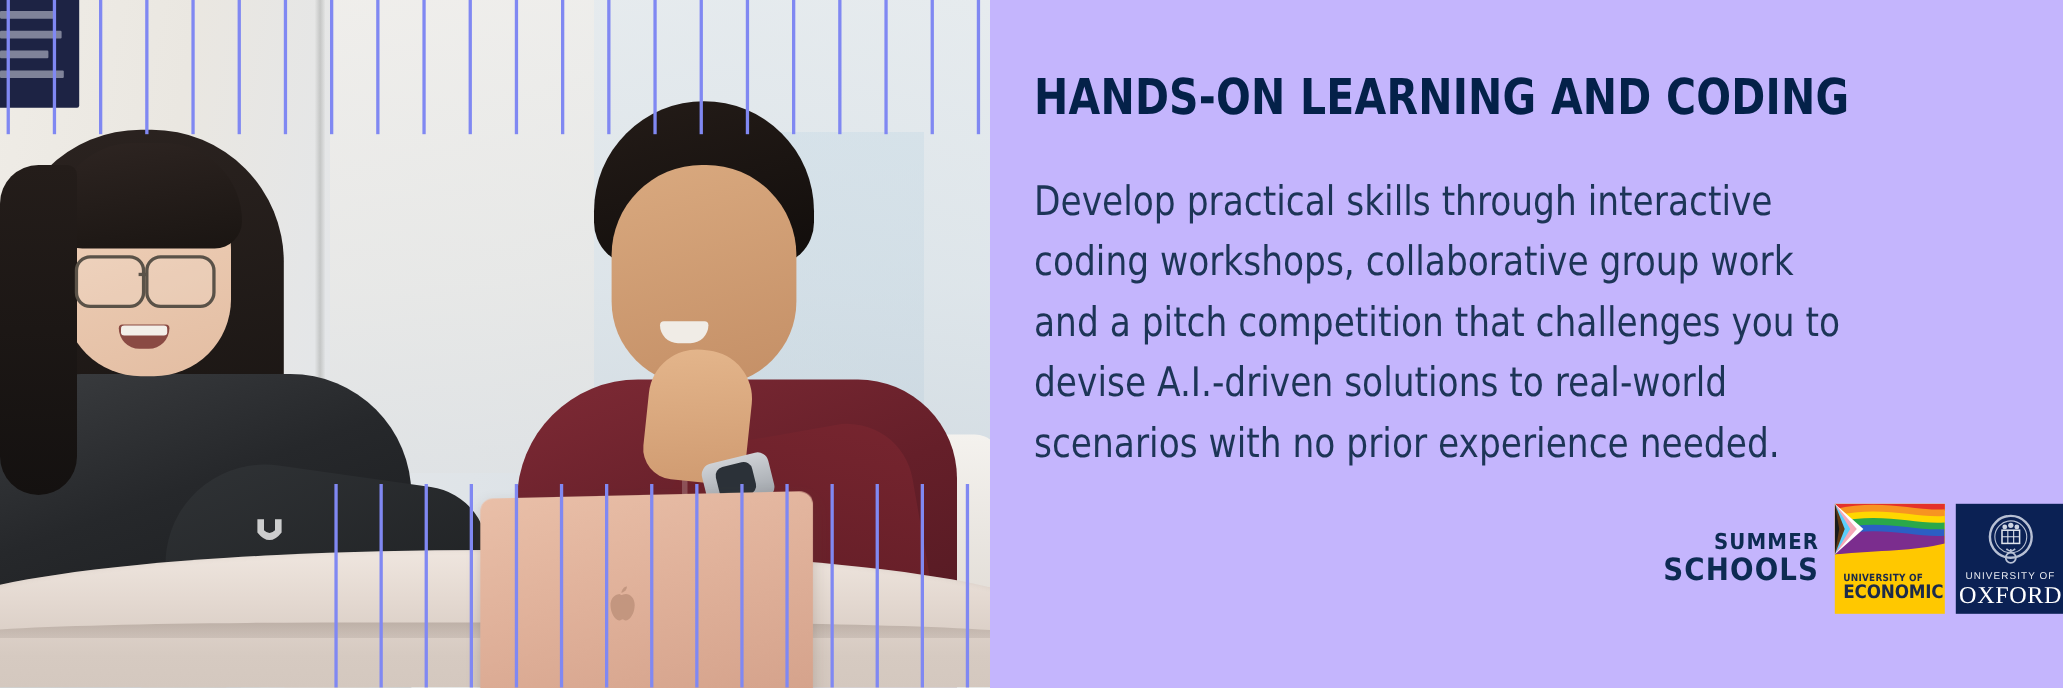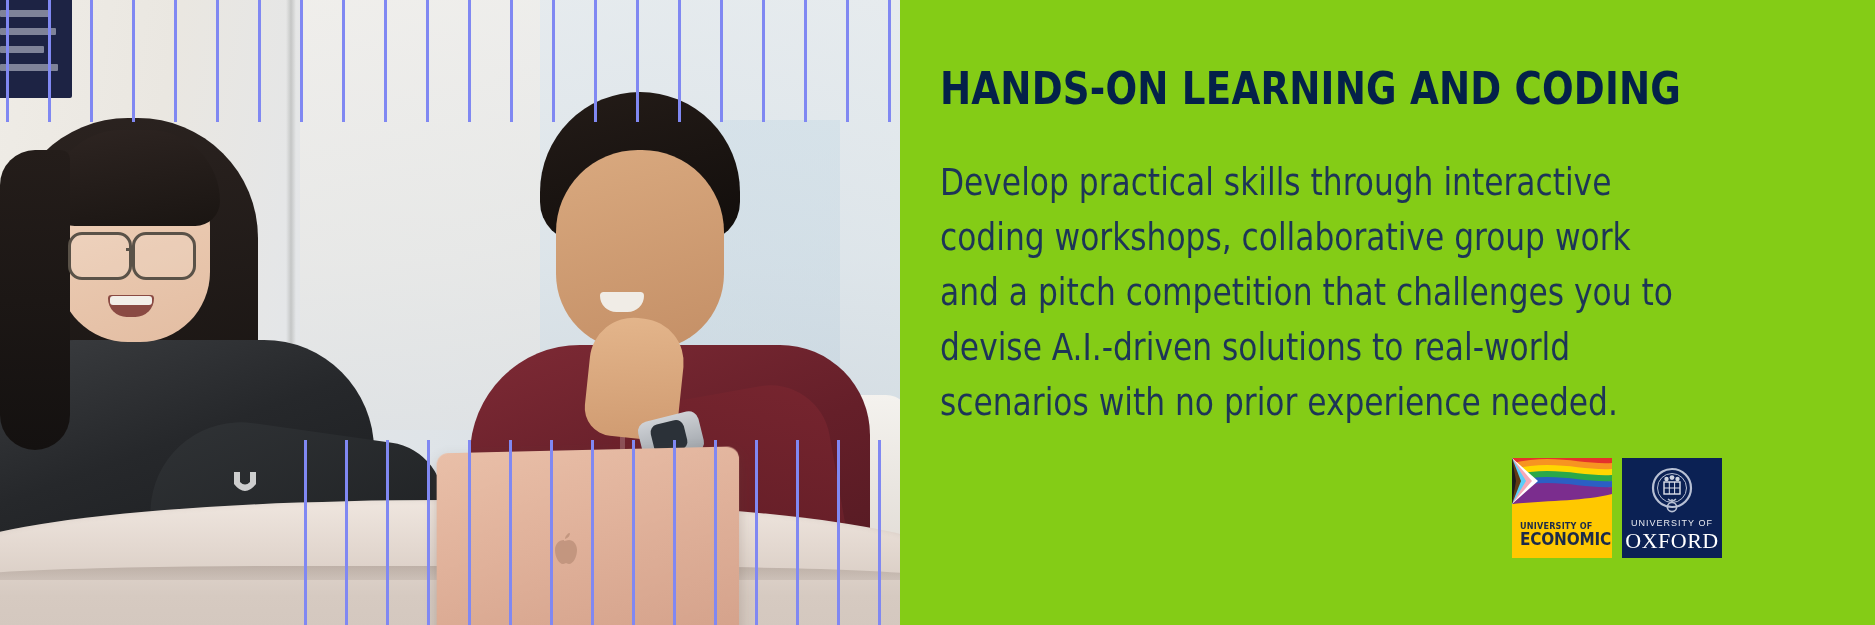--- a/index.html
+++ b/index.html
@@ -94,21 +94,21 @@
   .apple{position:absolute;left:550px;top:533px;width:34px;height:38px;}
 
   
   .stripes{position:absolute;pointer-events:none;}
   .stripes i{position:absolute;top:0;bottom:0;width:3px;
     background:linear-gradient(180deg,#7b85f0,#8f98f5);}
   .stripes-top{left:0;top:0;width:1090px;height:122px;}
   .stripes-bot{left:300px;top:440px;width:1575px;height:185px;}
 
   
-  .panel{position:absolute;left:900px;top:0;width:975px;height:625px;background:#84cc16;}
+  .panel{position:absolute;left:900px;top:0;width:975px;height:625px;background:#c4b5fd;}
   .headline{position:absolute;left:40px;top:62px;width:900px;
     color:#042149;font-weight:700;font-size:45px;letter-spacing:.2px;
     font-family:"Liberation Sans Narrow","DejaVu Sans Condensed","Liberation Sans",sans-serif;
     transform:scaleX(.92);transform-origin:left center;white-space:nowrap;}
   .bodytext{position:absolute;left:40px;top:155px;width:905px;
     color:#1d3557;font-size:37px;line-height:55px;font-weight:400;
     font-family:"Liberation Sans Narrow","DejaVu Sans Condensed","Liberation Sans",sans-serif;
     transform:scaleX(.94);transform-origin:left center;}
   .bodytext div{white-space:nowrap;}
 
@@ -270,20 +270,24 @@
     <div class="bodytext">
       <div>Develop practical skills through interactive</div>
       <div>coding workshops, collaborative group work</div>
       <div>and a pitch competition that challenges you to</div>
       <div>devise A.I.-driven solutions to real-world</div>
       <div>scenarios with no prior experience needed.</div>
     </div>
 
     <div class="logos">
 
+      <div class="summer">
+        <div class="l1">SUMMER</div>
+        <div class="l2">SCHOOLS</div>
+      </div>
 
       <div class="econ">
         <svg class="flag" viewBox="0 0 100 46" preserveAspectRatio="none">
           <path d="M0 0 H100 V6 C70 14 40 12 0 34 Z" fill="#e01b24"></path>
           <path d="M0 6 H100 V12 C70 20 40 18 0 40 Z" fill="#ff8c00" opacity="0"></path>
           <g>
             <path d="M0 0 H100 V5 C72 12 42 11 0 31 Z" fill="#e4322b"></path>
             <path d="M0 5 C42 -5 72 7 100 5 V11 C72 18 42 17 0 37 Z" fill="#f79421"></path>
             <path d="M0 11 C42 1 72 13 100 11 V17 C72 24 42 23 0 43 Z" fill="#ffd700"></path>
             <path d="M0 17 C42 7 72 19 100 17 V23 C72 30 42 29 0 46 Z" fill="#2aa84a"></path>

